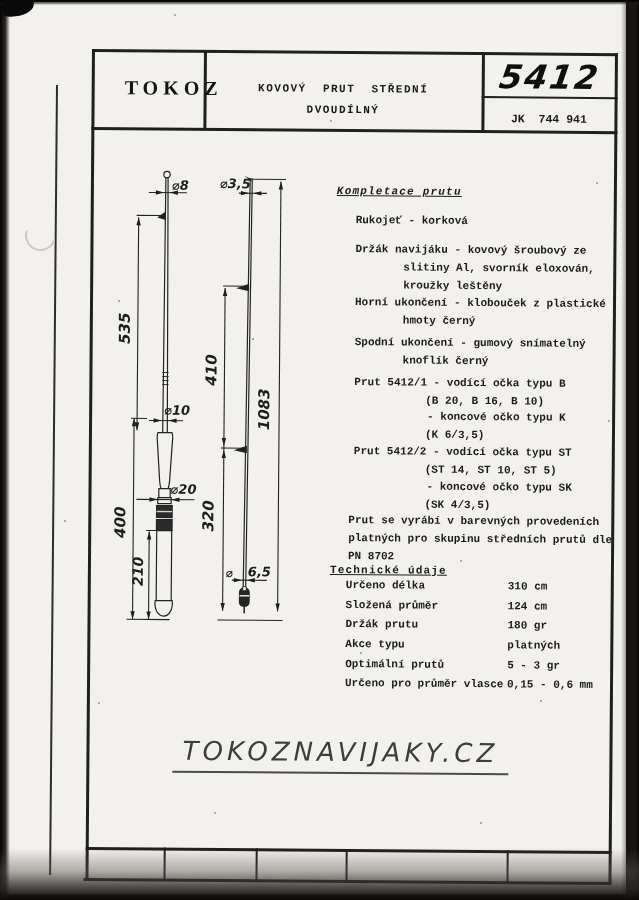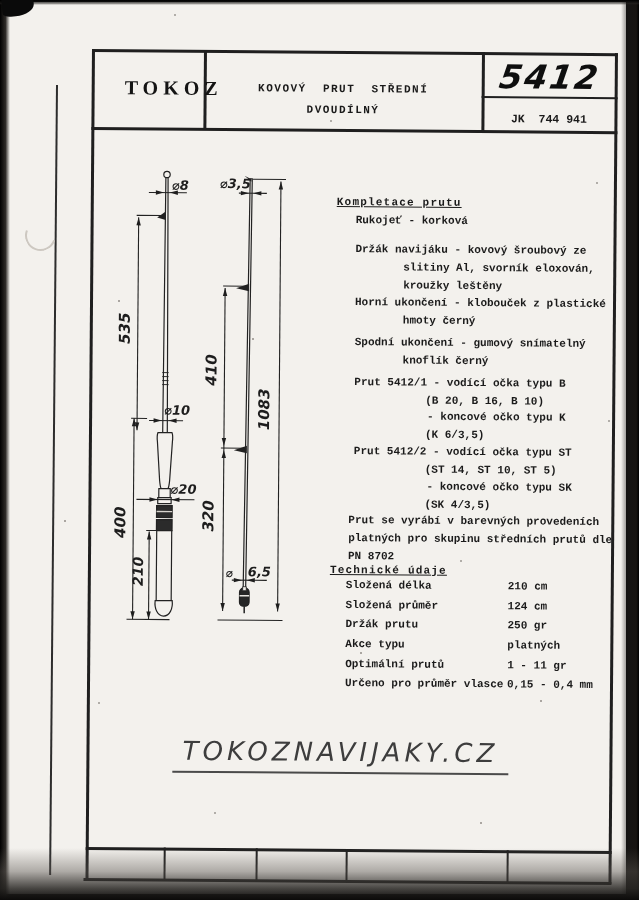--- a/index.html
+++ b/index.html
@@ -173,21 +173,21 @@
         <text class="dimtxt" x="64" y="333" font-size="13">⌀20</text>
         <text class="dimtxt" font-size="15" text-anchor="middle" transform="rotate(-90 19 362)" x="19" y="362">400</text>
         <text class="dimtxt" font-size="14" text-anchor="middle" transform="rotate(-90 37 411)" x="37" y="411">210</text>
         <text class="dimtxt" font-size="15" text-anchor="middle" transform="rotate(-90 107 355)" x="107" y="355">320</text>
         <text class="dimtxt" x="120" y="416" font-size="12">⌀</text>
         <text class="dimtxt" x="142" y="415" font-size="13">6,5</text>
       </g>
     </svg>
 
     <div id="textblock">
-      <div class="sec-head" style="top:194px;left:0;">Kompletace prutu</div>
+      <div class="sec-head" style="top:183px;left:0;font-style:italic;">Kompletace prutu</div>
 
       <div class="k-item" style="top:209px;">
         <div class="ln">Rukojeť - korková</div>
       </div>
       <div class="k-item" style="top:238px;">
         <div class="ln">Držák navijáku - kovový šroubový ze</div>
         <div class="ln c48">slitiny Al, svorník eloxován,</div>
         <div class="ln c48">kroužky leštěny</div>
       </div>
       <div class="k-item" style="top:291px;">
@@ -217,42 +217,42 @@
       <div class="k-item" style="top:509px;">
         <div class="ln full">Prut se vyrábí v barevných provedeních</div>
         <div class="ln full">platných pro skupinu středních prutů dle</div>
         <div class="ln full">PN 8702</div>
       </div>
 
       <div class="sec-head" style="top:542px;left:-4px;margin-top:20px;">Technické údaje</div>
 
       <div id="techtable">
         <div class="t-row">
-          <span class="t-label">Složená délka</span>
-          <span class="t-value">210 cm</span>
+          <span class="t-label">Určeno délka</span>
+          <span class="t-value">310 cm</span>
         </div>
         <div class="t-row">
           <span class="t-label">Složená průměr</span>
           <span class="t-value">124 cm</span>
         </div>
         <div class="t-row">
           <span class="t-label">Držák prutu</span>
-          <span class="t-value">250 gr</span>
+          <span class="t-value">180 gr</span>
         </div>
         <div class="t-row">
           <span class="t-label">Akce typu</span>
           <span class="t-value">platných</span>
         </div>
         <div class="t-row">
           <span class="t-label">Optimální prutů</span>
-          <span class="t-value">1 - 11 gr</span>
+          <span class="t-value">5 - 3 gr</span>
         </div>
         <div class="t-row">
           <span class="t-label">Určeno pro průměr vlasce</span>
-          <span class="t-value">0,15 - 0,4 mm</span>
+          <span class="t-value">0,15 - 0,6 mm</span>
         </div>
       </div>
     </div>
 
     <div class="watermark">TOKOZNAVIJAKY.CZ</div>
 
     <div class="hline" style="left:92px;top:847px;width:526px;height:2.5px;"></div>
     <div class="vline" style="left:170px;top:847px;width:2px;height:33px;"></div>
     <div class="vline" style="left:262px;top:847px;width:2px;height:33px;"></div>
     <div class="vline" style="left:352px;top:847px;width:2px;height:33px;"></div>

